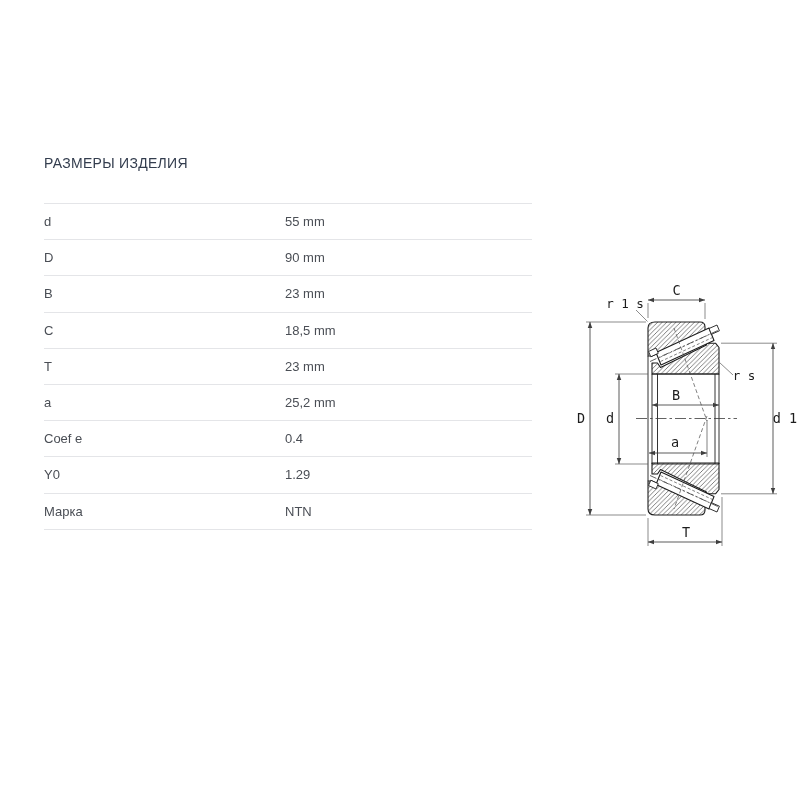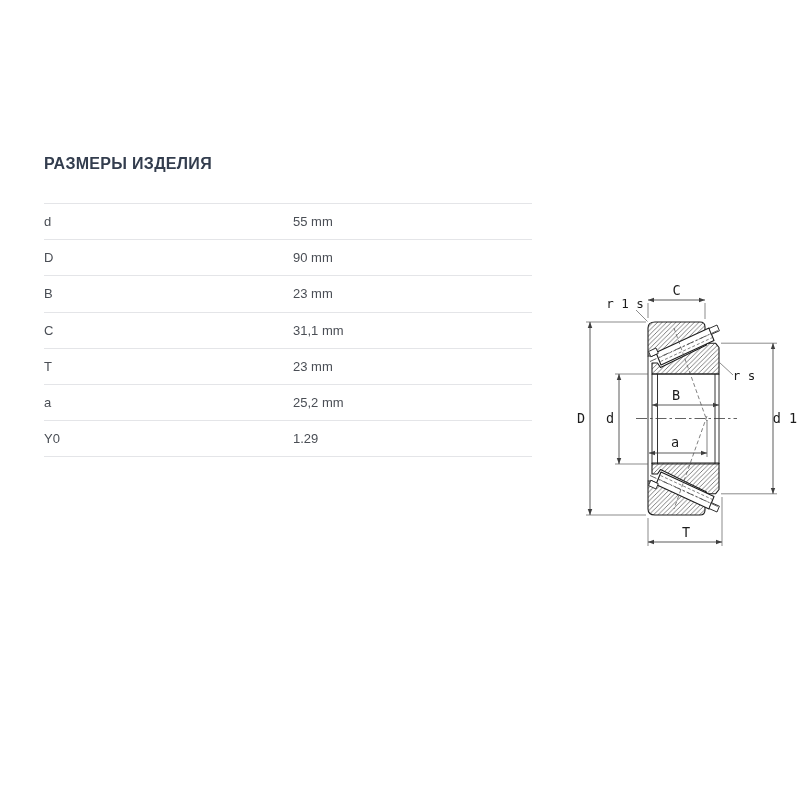--- a/index.html
+++ b/index.html
@@ -3,38 +3,38 @@
 <meta charset="utf-8">
 <style>
   html,body{margin:0;padding:0;background:#ffffff;}
   body{
     width:800px;height:800px;position:relative;overflow:hidden;
     font-family:"Liberation Sans", sans-serif;
     -webkit-font-smoothing:antialiased;
   }
   .section-title{
     position:absolute;left:44px;top:155px;
-    font-size:16px;font-weight:700;letter-spacing:.3px;
+    font-size:14px;font-weight:400;letter-spacing:.3px;
     color:#333d4e;
   }
   .dim-table{
     position:absolute;left:44px;top:203px;width:488px;
     border-top:1px solid #e4e5e8;
   }
   .dim-row{
     position:relative;height:35.2px;
     border-bottom:1px solid #e4e5e8;
     display:flex;align-items:center;
   }
   .dim-row .lbl{
     font-size:13px;color:#4a4e55;
   }
   .dim-row .val{
     position:absolute;left:241px;
-    font-size:13px;color:#4a4e55;margin-left:8px;
+    font-size:13px;color:#4a4e55;
   }
   .diagram-svg{position:absolute;left:0;top:0;}
   .dimtext{
     font-family:"DejaVu Sans Mono", monospace;
     font-size:13.5px;fill:#1d1d1d;
   }
   .dimtext.small{font-size:12.5px;}
 </style>
 </head>
 <body>
@@ -49,33 +49,41 @@
   <div class="dim-row">
       <span class="lbl">D</span>
       <span class="val">90 mm</span>
     </div>
   <div class="dim-row">
       <span class="lbl">B</span>
       <span class="val">23 mm</span>
     </div>
   <div class="dim-row">
       <span class="lbl">C</span>
-      <span class="val">31,1 mm</span>
+      <span class="val">18,5 mm</span>
     </div>
   <div class="dim-row">
       <span class="lbl">T</span>
       <span class="val">23 mm</span>
     </div>
   <div class="dim-row">
       <span class="lbl">a</span>
       <span class="val">25,2 mm</span>
     </div>
   <div class="dim-row">
+      <span class="lbl">Coef e</span>
+      <span class="val">0.4</span>
+    </div>
+  <div class="dim-row">
       <span class="lbl">Y0</span>
       <span class="val">1.29</span>
+    </div>
+  <div class="dim-row">
+      <span class="lbl">Марка</span>
+      <span class="val">NTN</span>
     </div>
 </div>
 
 <svg class="diagram-svg" width="800" height="800" viewBox="0 0 800 800">
   <defs>
     <pattern id="hatch" width="4.6" height="4.6" patternUnits="userSpaceOnUse">
       <path d="M0,4.6 L4.6,0 M-1.15,1.15 L1.15,-1.15 M3.45,5.75 L5.75,3.45" stroke="#3c3c3c" stroke-width="0.65" fill="none"></path>
     </pattern>
     <marker id="arr" viewBox="0 0 10 10" refX="9" refY="5" markerWidth="8" markerHeight="8" orient="auto-start-reverse">
       <path d="M0,1.6 L9,5 L0,8.4 Z" fill="#3f3f3f"></path>

